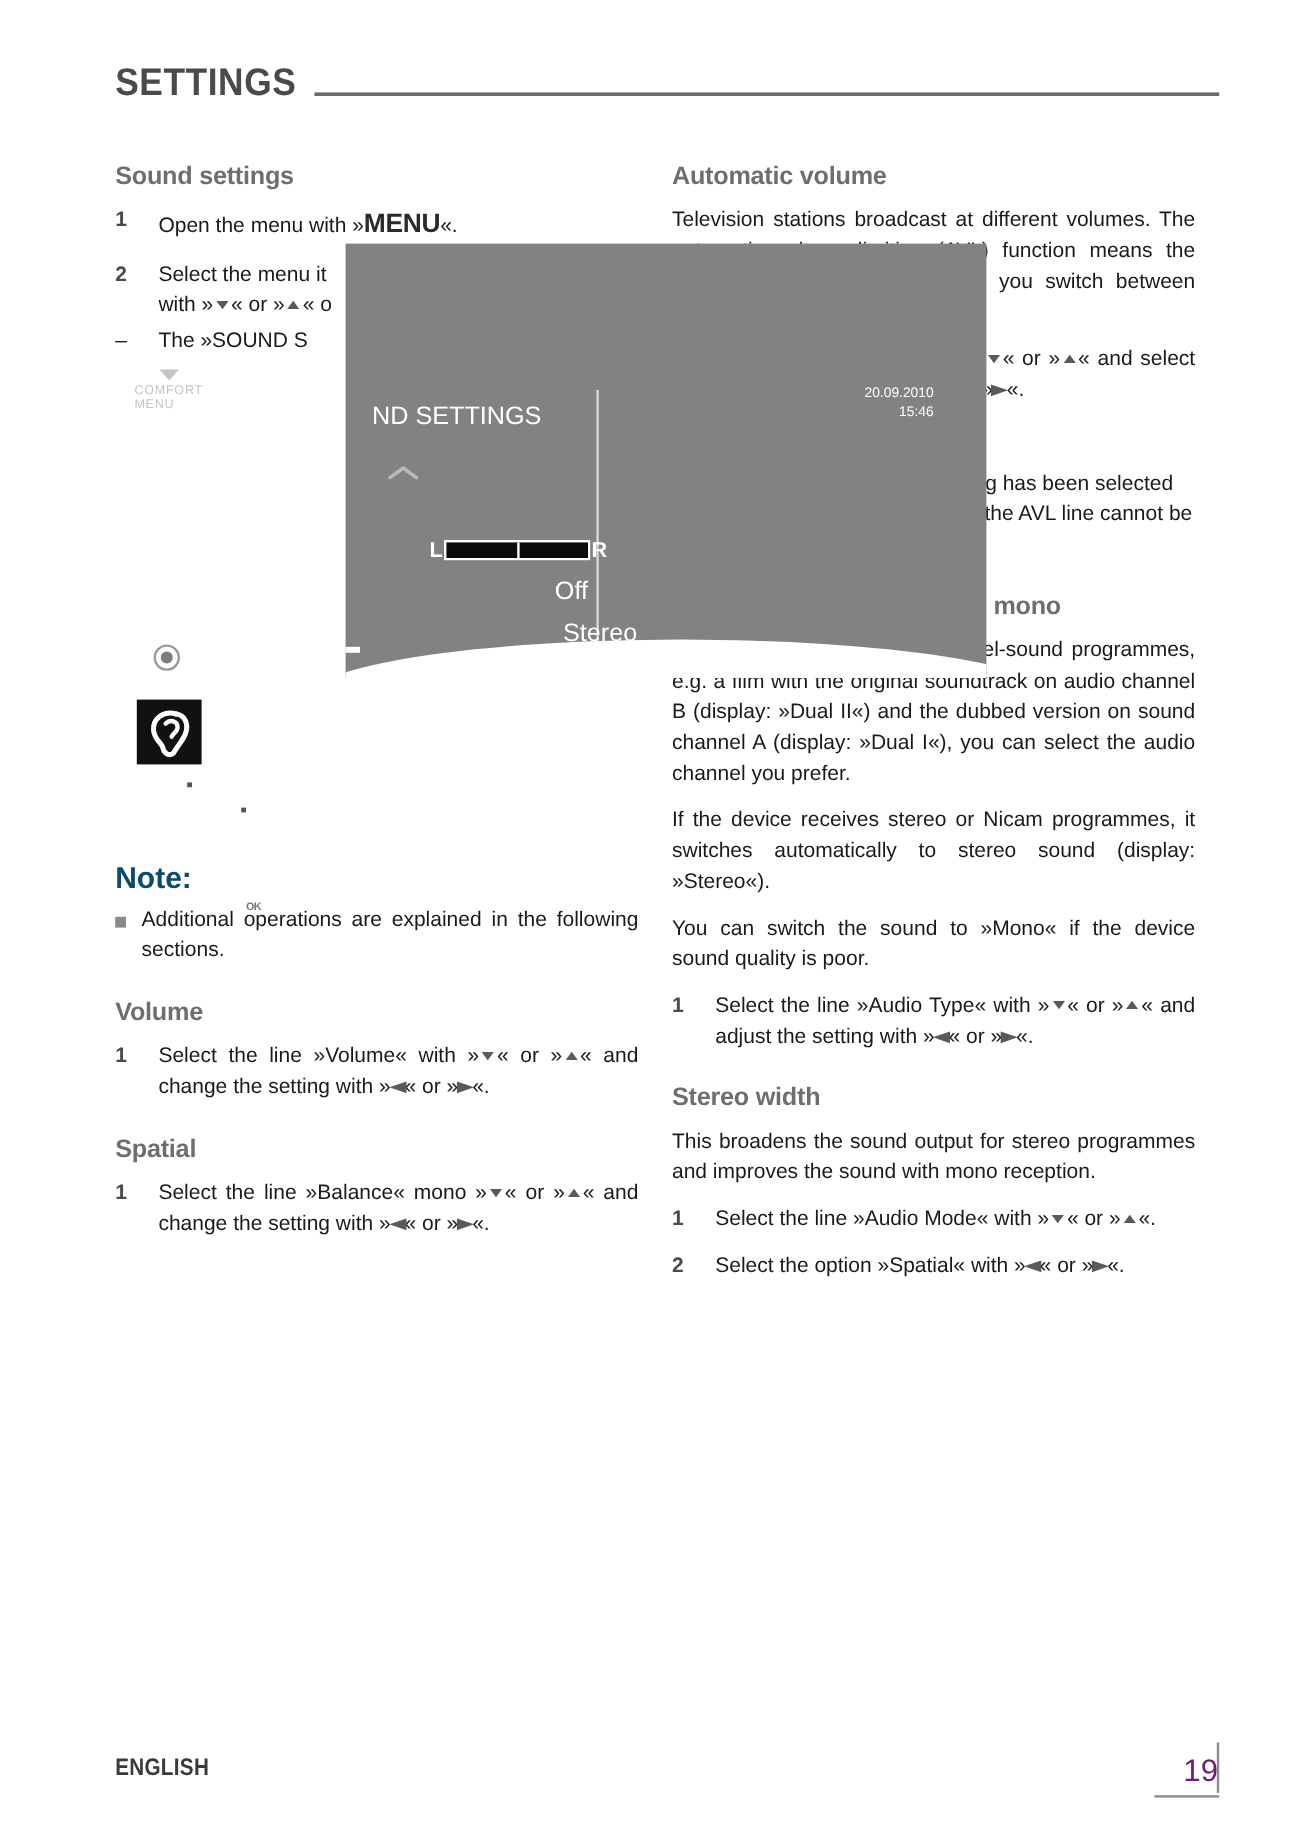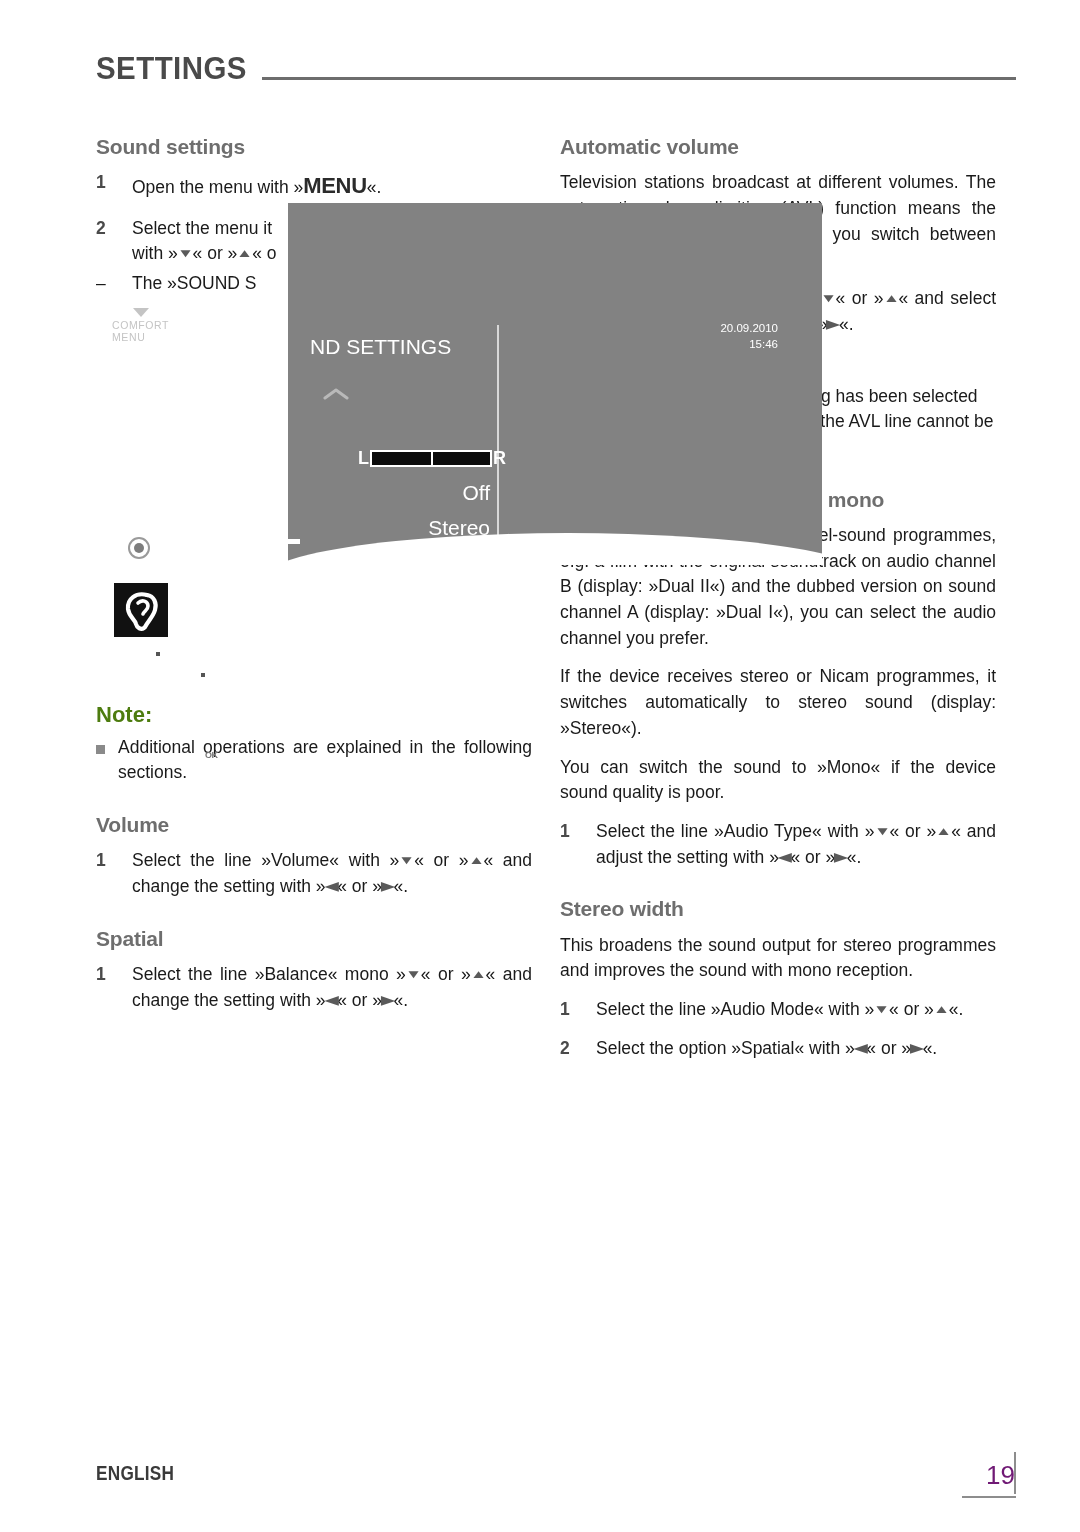--- a/index.html
+++ b/index.html
@@ -98,24 +98,24 @@
   .sub {
     display: flex;
     margin: -9px 0 13px 0;
     font-size: 17.5px;
     line-height: 1.47;
   }
   .sub .dash { width: 36px; flex: 0 0 36px; }
 
   
   .note-title {
-    font-size: 22px;
-    font-weight: bold;
-    color: #4d7c0f;
-    margin: 0 0 7px 0;
+    font-size: 25px;
+    font-weight: bold;
+    color: #0c4a6e;
+    margin: 16px 0 7px 0;
   }
   .note-title.indent { margin-left: 36px; }
   .note-item {
     display: flex;
     font-size: 17.5px;
     line-height: 1.47;
   }
   .note-item.indent { margin-left: 36px; }
   .note-item .bullet {
     width: 22px;
@@ -304,21 +304,21 @@
   }
 
   .osd .osd-opt {
     position: absolute;
     width: 202px;
     text-align: right;
     color: #ffffff;
     font-size: 21px;
   }
   .osd .osd-opt.o1 { left: 0; top: 278px; }
-  .osd .osd-opt.o2 { left: 0; top: 313px; }
+  .osd .osd-opt.o2 { left: 0; top: 313px; padding-left: 41px; }
   .osd .osd-opt.o3 { left: 0; top: 348px; color:#e9e9e9; }
 
   .osd .osd-dash {
     position: absolute;
     left: -14px;
     top: 336px;
     width: 26px;
     height: 5px;
     background: #ffffff;
   }

